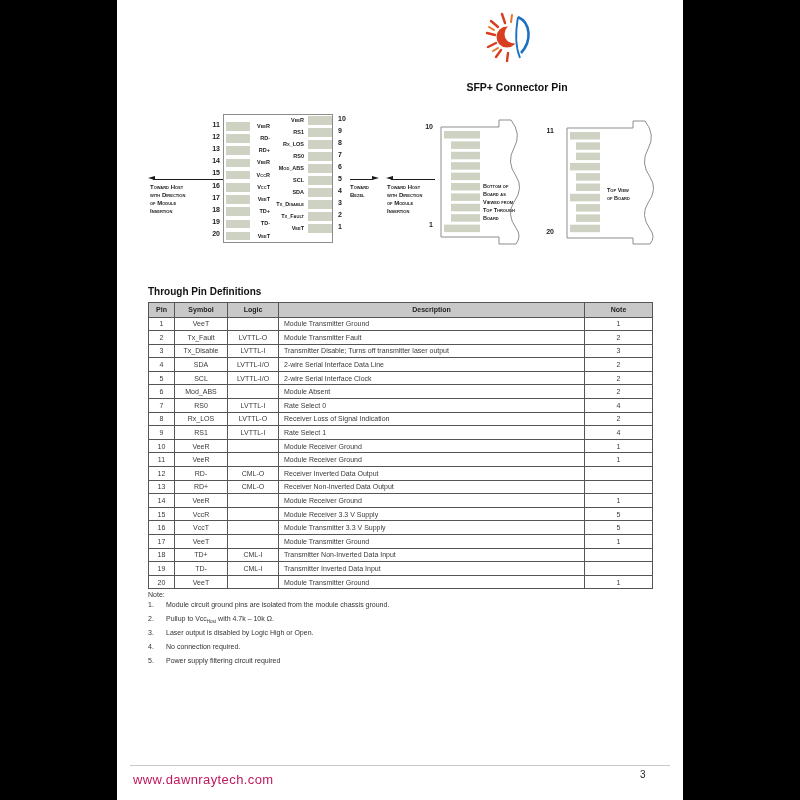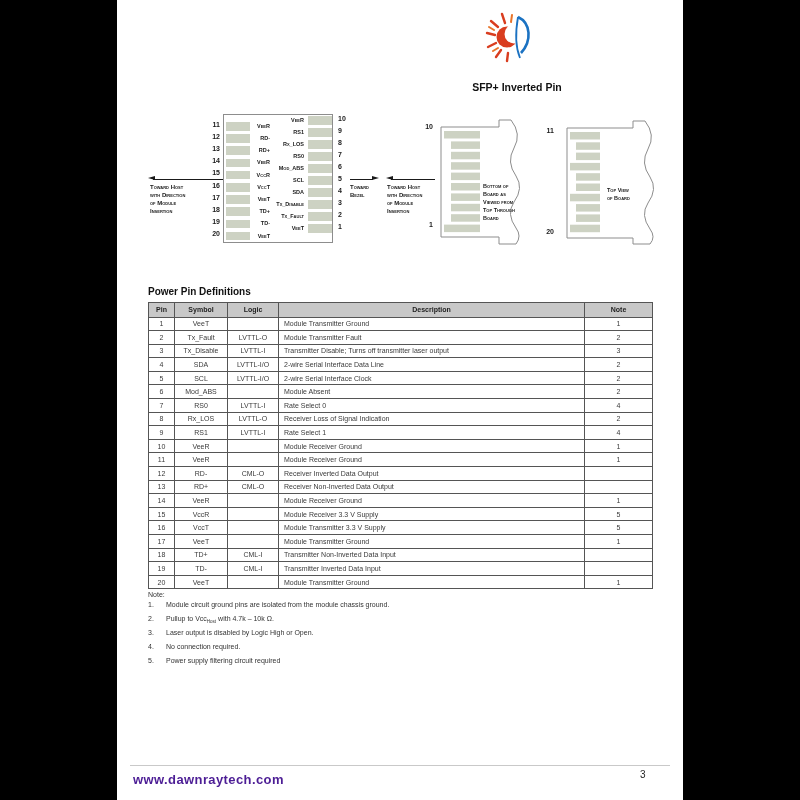--- a/index.html
+++ b/index.html
@@ -49,21 +49,21 @@
 
   
   .notes { position:absolute; left:31px; top:590px; font-size:7px; color:#333; }
   .note-label { line-height:10px; }
   .note-row { display:flex; line-height:10.5px; }
   .note-num { width:18px; }
   .note-text sub { font-size:4.5px; }
 
   
   .footer-line { position:absolute; left:13px; top:765px; width:540px; height:1px; background:#c9c9c9; }
-  .footer-url { position:absolute; left:16px; top:772px; font-size:13px; color:#4c1d95; letter-spacing:0.4px;font-weight:bold; }
+  .footer-url { position:absolute; left:16px; top:772px; font-size:13px; color:#be185d; letter-spacing:0.4px; }
   .page-num { position:absolute; left:523px; top:769px; font-size:10px; color:#262626; }
 </style>
 </head>
 <body>
 
 <div class="page">
 
   <div class="logo">
     <svg class="logo-sun" width="48" height="54" viewBox="0 0 48 54">
       <g stroke="#d93d1f" stroke-width="2.4" stroke-linecap="round">
@@ -80,21 +80,21 @@
         <line x1="13" y1="38" x2="8" y2="41"></line>
       </g>
       <circle cx="22" cy="27" r="10.5" fill="#d93d1f"></circle>
       <circle cx="29" cy="24" r="9.5" fill="#ffffff"></circle>
       <path d="M33,7 C46,13 47,31 36,43" stroke="#1b72c2" stroke-width="2.6" fill="none"></path>
       <path d="M33,7 C30,24 30,36 35,48" stroke="#1b72c2" stroke-width="1.8" fill="none"></path>
     </svg>
   </div>
 
   <div class="diagram-area">
-    <div class="diag-heading h-sfp">SFP+ Inverted Pin</div>
+    <div class="diag-heading h-sfp">SFP+ Connector Pin</div>
 
     <div class="host-box">
         <div class="pad pad-left" style="top: 7px; background: rgb(205, 210, 195);"></div>
         <div class="host-label host-label-left" style="top: 7.8px;">VeeR</div>
         <div class="pad pad-left" style="top: 19.2px; background: rgb(205, 210, 195);"></div>
         <div class="host-label host-label-left" style="top: 20px;">RD-</div>
         <div class="pad pad-left" style="top: 31.4px; background: rgb(205, 210, 195);"></div>
         <div class="host-label host-label-left" style="top: 32.2px;">RD+</div>
         <div class="pad pad-left" style="top: 43.6px; background: rgb(205, 210, 195);"></div>
         <div class="host-label host-label-left" style="top: 44.4px;">VeeR</div>
@@ -215,21 +215,21 @@
       <div class="pin-num pin-num-right" style="top: 150.65px;">7</div>
       <div class="pin-num pin-num-right" style="top: 162.7px;">6</div>
       <div class="pin-num pin-num-right" style="top: 174.75px;">5</div>
       <div class="pin-num pin-num-right" style="top: 186.8px;">4</div>
       <div class="pin-num pin-num-right" style="top: 198.85px;">3</div>
       <div class="pin-num pin-num-right" style="top: 210.9px;">2</div>
       <div class="pin-num pin-num-right" style="top: 222.95px;">1</div>
     </div>
 
   <div class="table-area">
-    <div class="table-title">Power Pin Definitions</div>
+    <div class="table-title">Through Pin Definitions</div>
     <table>
       <colgroup>
           <col style="width:26px">
           <col style="width:53px">
           <col style="width:51px">
           <col style="width:306px">
           <col style="width:68px">
         </colgroup>
       <thead>
         <tr>

